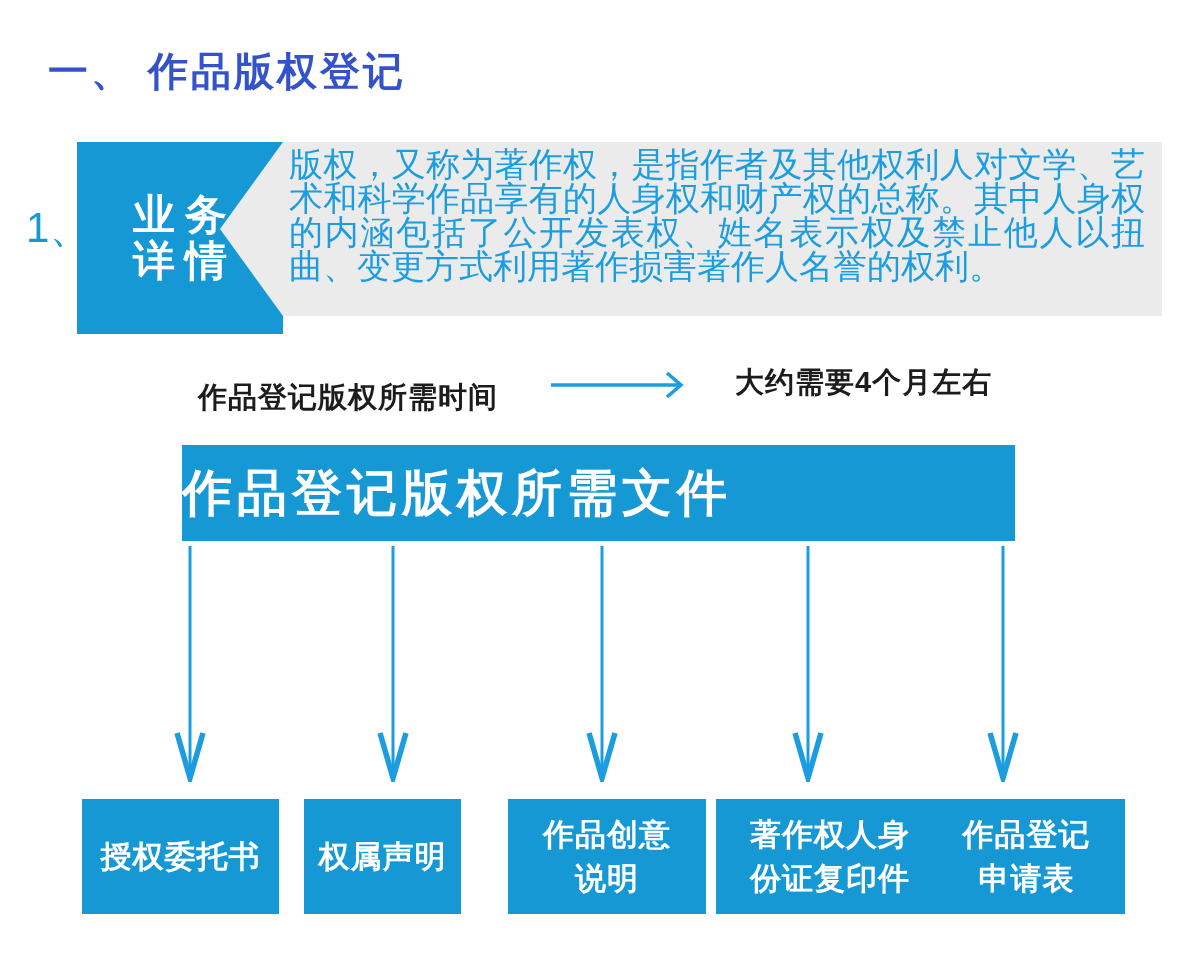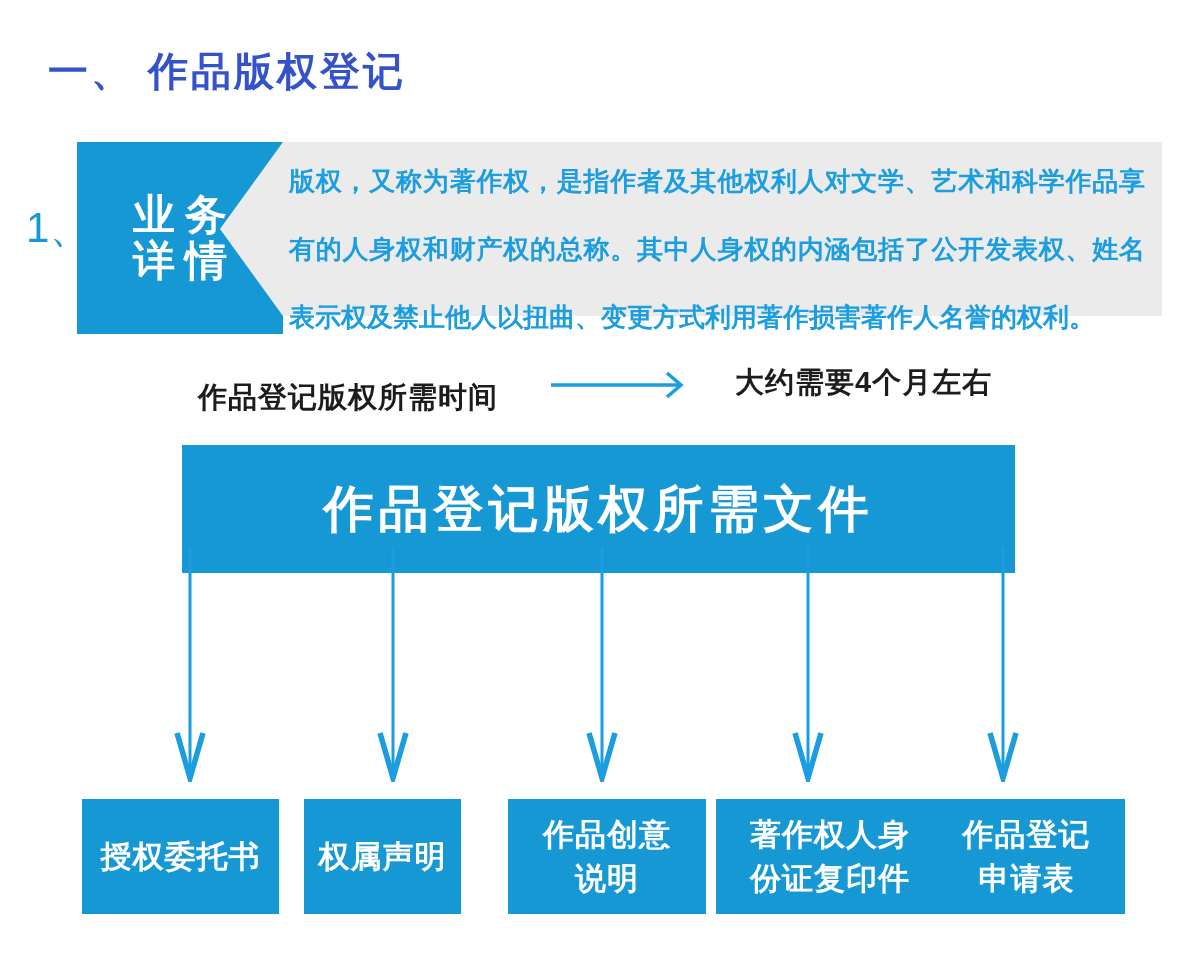--- a/index.html
+++ b/index.html
@@ -44,40 +44,40 @@
     background:var(--panel-gray);
   }
   .desc-notch{
     position:absolute;left:220px;top:142px;width:0;height:0;
     border-top:87px solid transparent;
     border-bottom:87px solid transparent;
     border-right:63px solid var(--panel-gray);
   }
   .desc-text{
     position:absolute;left:289px;top:147px;width:856px;
-    font-size:26px;font-weight:700;line-height:68px;
+    font-size:34px;font-weight:400;line-height:34px;
     color:var(--accent-bright);
     text-align:justify;
   }
   .duration-label{
     position:absolute;left:198px;top:378px;
     font-size:29px;font-weight:700;color:var(--ink);letter-spacing:1px;
   }
   .duration-value{
     position:absolute;left:735px;top:363px;
     font-size:29px;font-weight:700;color:var(--ink);letter-spacing:1px;
   }
   .duration-arrow{
     position:absolute;left:548px;top:370px;color:var(--accent-bright);
   }
 
   .banner{
-    position:absolute;left:182px;top:445px;width:833px;height:128px;
+    position:absolute;left:182px;top:445px;width:833px;height:96px;
     background:var(--accent);
-    display:flex;align-items:center;justify-content:center;
+    display:flex;align-items:center;
   }
   .banner span{
     color:#fff;font-size:50px;font-weight:700;letter-spacing:5px;line-height:1;
   }
 
   .flow-arrow{position:absolute;top:546px;color:var(--accent-bright);}
 
   .doc-box{
     position:absolute;top:799px;height:115px;background:var(--accent);
     display:flex;flex-direction:column;justify-content:center;align-items:center;

